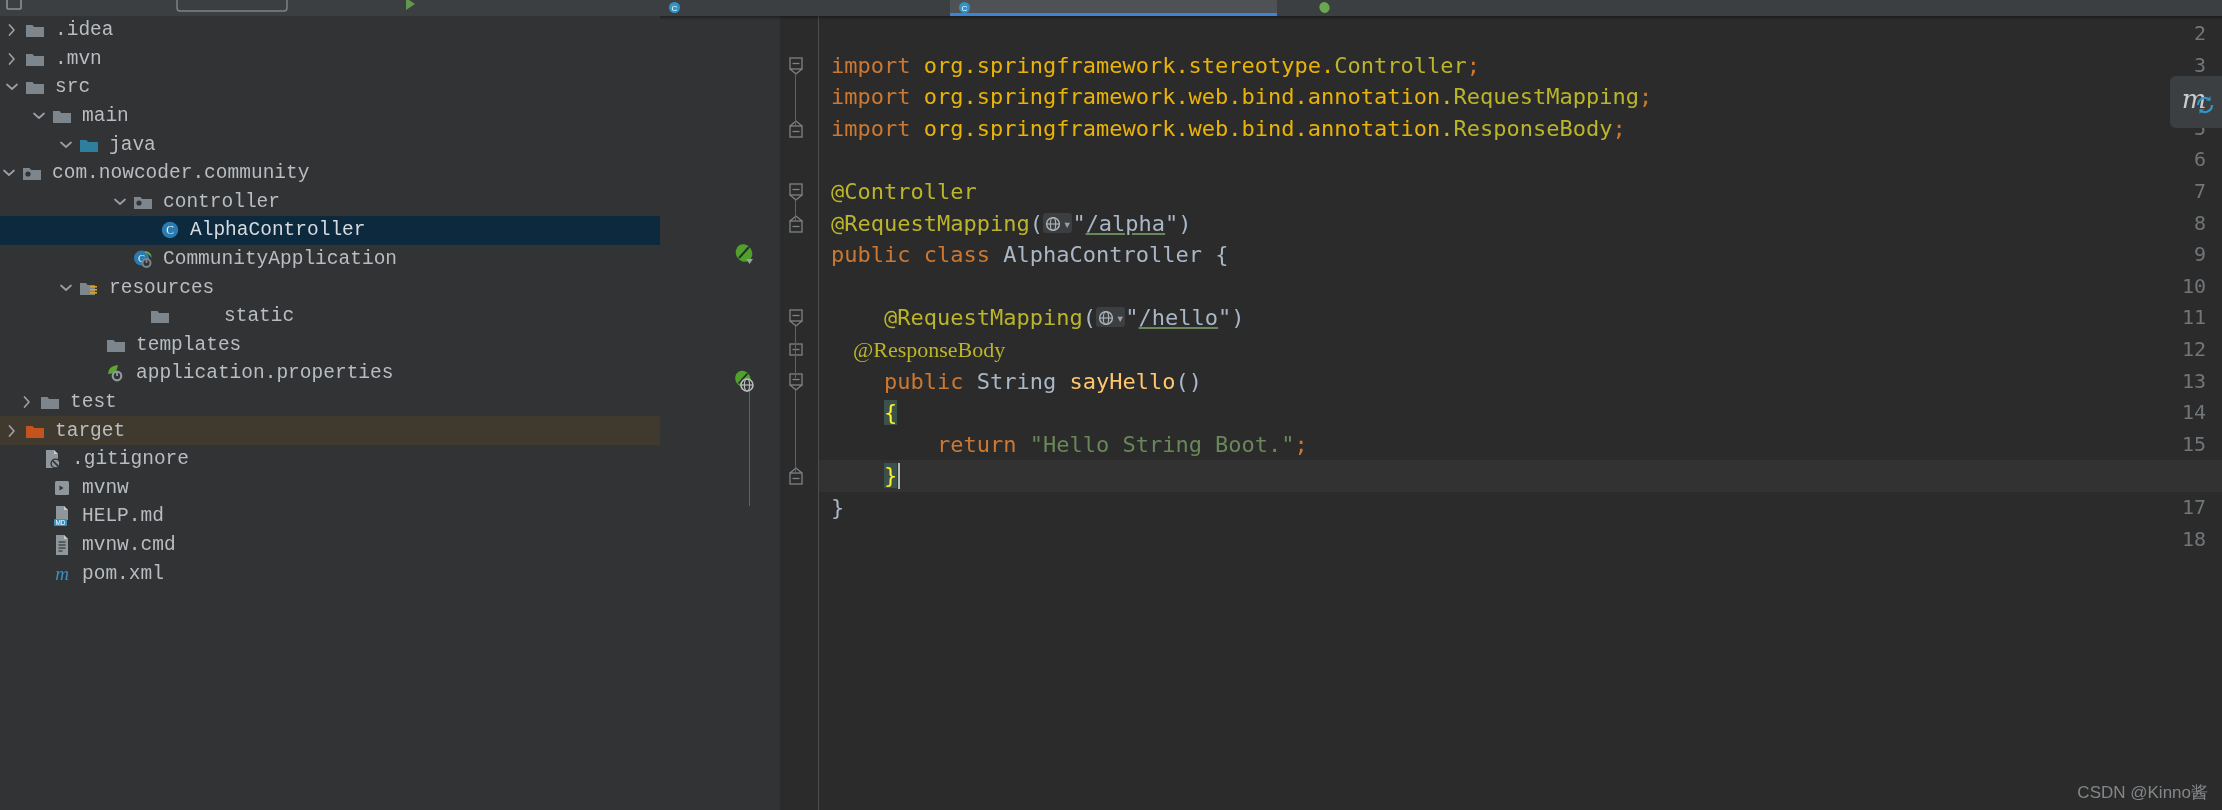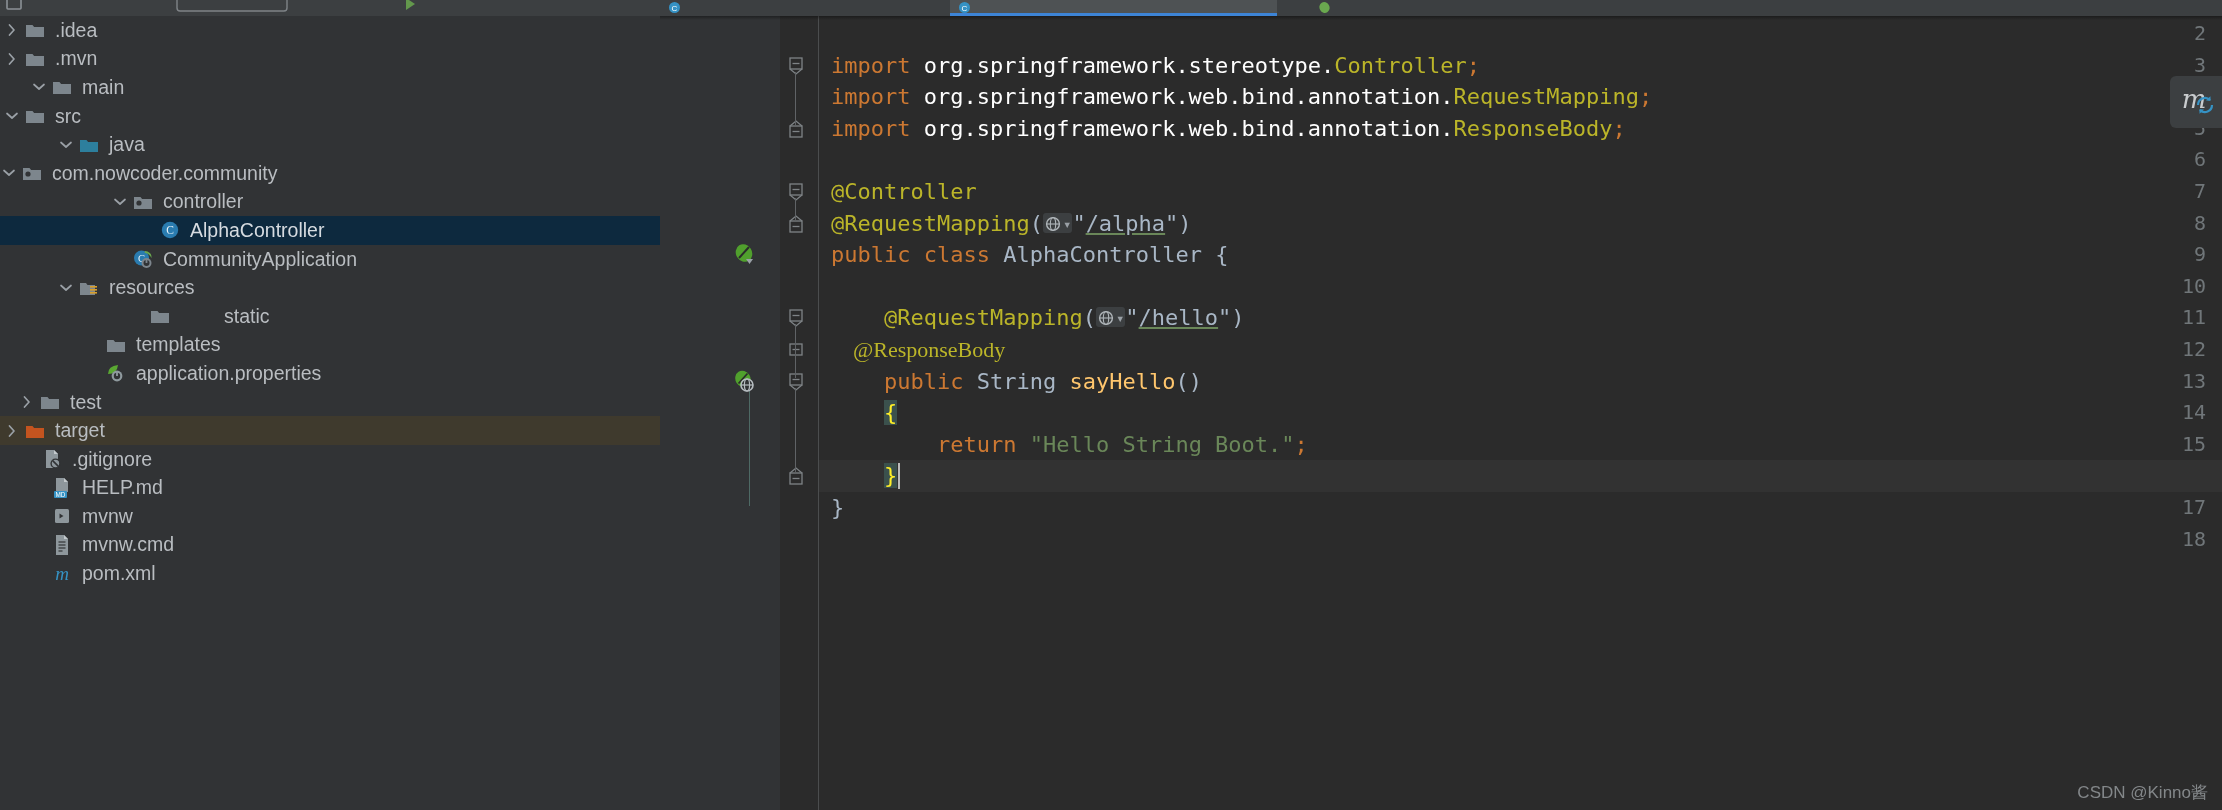--- a/index.html
+++ b/index.html
@@ -89,21 +89,21 @@
     position: relative;
   }
   .arrow svg { display:block; }
   .node-icon {
     width: 22px; height: 22px;
     flex: 0 0 auto;
     margin-right: 9px;
     position: relative;
   }
   .node-icon svg { display: block; }
-  .node-label { flex: 0 0 auto; }
+  .node-label { flex: 0 0 auto; font-family: Liberation Mono, monospace; }
 
   
   .editor {
     position: absolute; left: 660px; top: 16px;
     width: 1562px; height: 794px;
     background: #2b2b2b;
     overflow: hidden;
   }
   .gutter {
     position: absolute; left: 0; top: 0;
@@ -149,21 +149,21 @@
     height: 31.6px;
     background: #323232;
   }
 
   
   .k-kw   { color: #cc7832; }          
   .k-anno { color: #bbb529; }          
   .k-cls  { color: #a9b7c6; }          
   .k-yel  { color: #bbb529; }          
   .k-str  { color: #6a8759; }          
-  .k-pkg  { color: #ffffff; }
+  .k-pkg  { color: #eab308; }
   .k-meth { color: #ffc66d; }          
   .k-semi { color: #cc7832; }
   .k-brace-hl {
     color: #ffef28;
     background: #3b514d;
   }
   .k-url {
     color: #a9b7c6;
     text-decoration: underline;
     text-decoration-color: #6a8759;
@@ -353,45 +353,45 @@
               <path d="M6.5 4 L11 9 L6.5 14" fill="none" stroke="#9aa0a6" stroke-width="1.7" stroke-linecap="round" stroke-linejoin="round"></path>
             </svg>
           </span>
           <span class="node-icon">
             <svg width="22" height="22" viewBox="0 0 22 22">
               <path d="M2 6 h6.5 l1.6 2 H20 v10 H2 Z" fill="#7d868d"></path>
             </svg>
           </span>
           <span class="node-label">.mvn</span>
         </div>
+        <div class="tree-row" style="padding-left: 3px;">
+          <span class="arrow">
+            <svg width="18" height="18" viewBox="0 0 18 18">
+              <path d="M4 6.5 L9 11 L14 6.5" fill="none" stroke="#9aa0a6" stroke-width="1.7" stroke-linecap="round" stroke-linejoin="round"></path>
+            </svg>
+          </span>
+          <span class="node-icon">
+            <svg width="22" height="22" viewBox="0 0 22 22">
+              <path d="M2 6 h6.5 l1.6 2 H20 v10 H2 Z" fill="#7d868d"></path>
+            </svg>
+          </span>
+          <span class="node-label">src</span>
+        </div>
         <div class="tree-row" style="padding-left: 30px;">
           <span class="arrow">
             <svg width="18" height="18" viewBox="0 0 18 18">
               <path d="M4 6.5 L9 11 L14 6.5" fill="none" stroke="#9aa0a6" stroke-width="1.7" stroke-linecap="round" stroke-linejoin="round"></path>
             </svg>
           </span>
           <span class="node-icon">
             <svg width="22" height="22" viewBox="0 0 22 22">
               <path d="M2 6 h6.5 l1.6 2 H20 v10 H2 Z" fill="#7d868d"></path>
             </svg>
           </span>
           <span class="node-label">main</span>
-        </div>
-        <div class="tree-row" style="padding-left: 3px;">
-          <span class="arrow">
-            <svg width="18" height="18" viewBox="0 0 18 18">
-              <path d="M4 6.5 L9 11 L14 6.5" fill="none" stroke="#9aa0a6" stroke-width="1.7" stroke-linecap="round" stroke-linejoin="round"></path>
-            </svg>
-          </span>
-          <span class="node-icon">
-            <svg width="22" height="22" viewBox="0 0 22 22">
-              <path d="M2 6 h6.5 l1.6 2 H20 v10 H2 Z" fill="#7d868d"></path>
-            </svg>
-          </span>
-          <span class="node-label">src</span>
         </div>
         <div class="tree-row" style="padding-left: 57px; text-align: center;">
           <span class="arrow">
             <svg width="18" height="18" viewBox="0 0 18 18">
               <path d="M4 6.5 L9 11 L14 6.5" fill="none" stroke="#9aa0a6" stroke-width="1.7" stroke-linecap="round" stroke-linejoin="round"></path>
             </svg>
           </span>
           <span class="node-icon">
             <svg width="22" height="22" viewBox="0 0 22 22">
               <path d="M2 6 h6.5 l1.6 2 H20 v10 H2 Z" fill="#2d7f9d"></path>
@@ -534,37 +534,37 @@
               <circle cx="14.5" cy="15.5" r="4.4" fill="#8e979c" stroke="#313335" stroke-width="1.4"></circle>
               <path d="M11.6 12.6 L17.4 18.4" stroke="#313335" stroke-width="1.6"></path>
             </svg>
           </span>
           <span class="node-label">.gitignore</span>
         </div>
         <div class="tree-row" style="padding-left: 30px;">
           <span class="arrow"></span>
           <span class="node-icon">
             <svg width="22" height="22" viewBox="0 0 22 22">
+              <rect x="4" y="4" width="14" height="14" rx="1.5" fill="#8e979c"></rect>
+              <path d="M8.5 8.5 L12.5 11 L8.5 13.5 Z" fill="#313335"></path>
+            </svg>
+          </span>
+          <span class="node-label">mvnw</span>
+        </div>
+        <div class="tree-row" style="padding-left: 30px;">
+          <span class="arrow"></span>
+          <span class="node-icon">
+            <svg width="22" height="22" viewBox="0 0 22 22">
               <path d="M5 1 h8 l4 4 v10 H5 Z" fill="#8e979c"></path>
               <path d="M13 1 v4 h4 Z" fill="#c3c9cc"></path>
               <rect x="3" y="14" width="13" height="7" rx="1" fill="#3592c4"></rect>
               <text x="9.5" y="20" font-size="6.4" fill="#fff" text-anchor="middle" font-family="Liberation Sans, sans-serif">MD</text>
             </svg>
           </span>
           <span class="node-label">HELP.md</span>
-        </div>
-        <div class="tree-row" style="padding-left: 30px;">
-          <span class="arrow"></span>
-          <span class="node-icon">
-            <svg width="22" height="22" viewBox="0 0 22 22">
-              <rect x="4" y="4" width="14" height="14" rx="1.5" fill="#8e979c"></rect>
-              <path d="M8.5 8.5 L12.5 11 L8.5 13.5 Z" fill="#313335"></path>
-            </svg>
-          </span>
-          <span class="node-label">mvnw</span>
         </div>
         <div class="tree-row" style="padding-left: 30px;">
           <span class="arrow"></span>
           <span class="node-icon">
             <svg width="22" height="22" viewBox="0 0 22 22">
               <path d="M5 1 h8 l4 4 v16 H5 Z" fill="#8e979c"></path>
               <path d="M13 1 v4 h4 Z" fill="#c3c9cc"></path>
               <g stroke="#313335" stroke-width="1.2">
                 <path d="M7.5 8 h7"></path>
                 <path d="M7.5 11 h7"></path>

